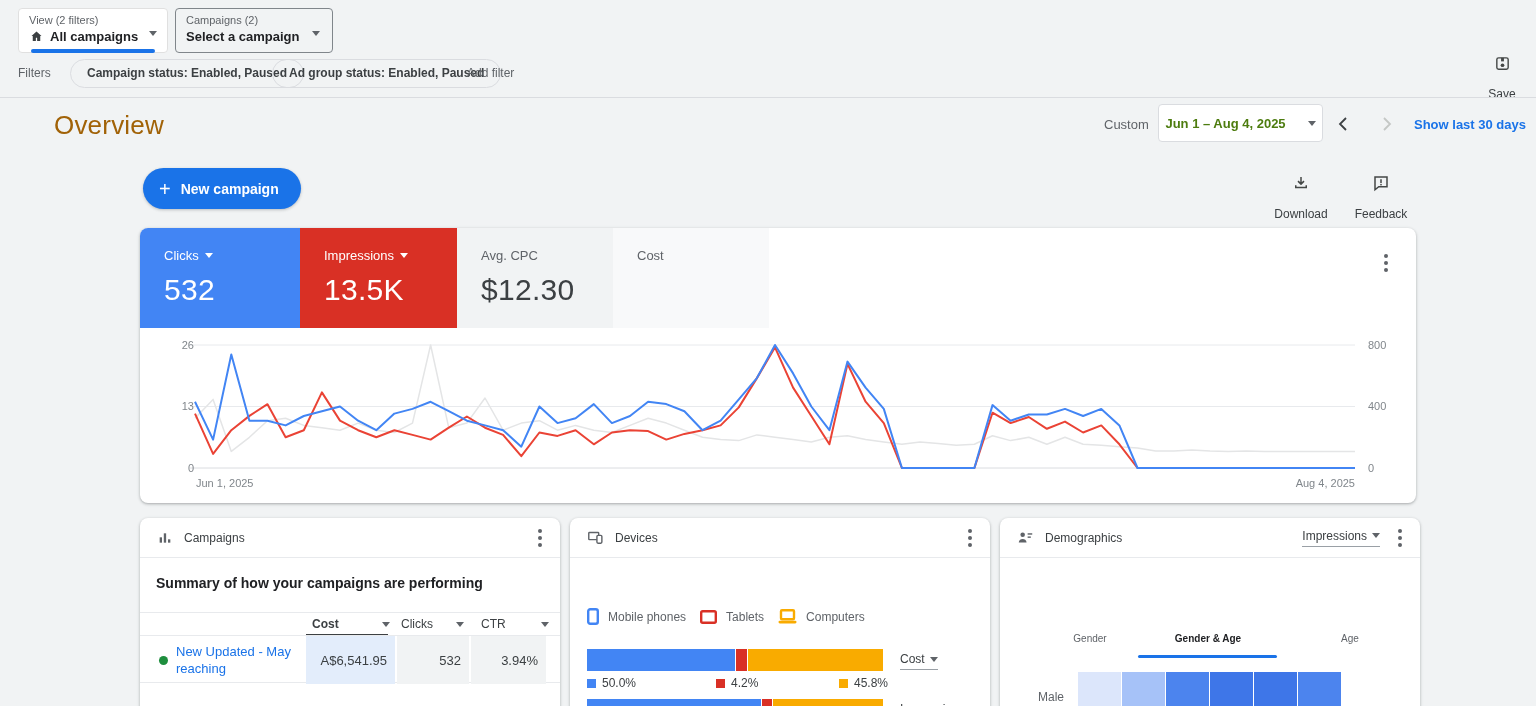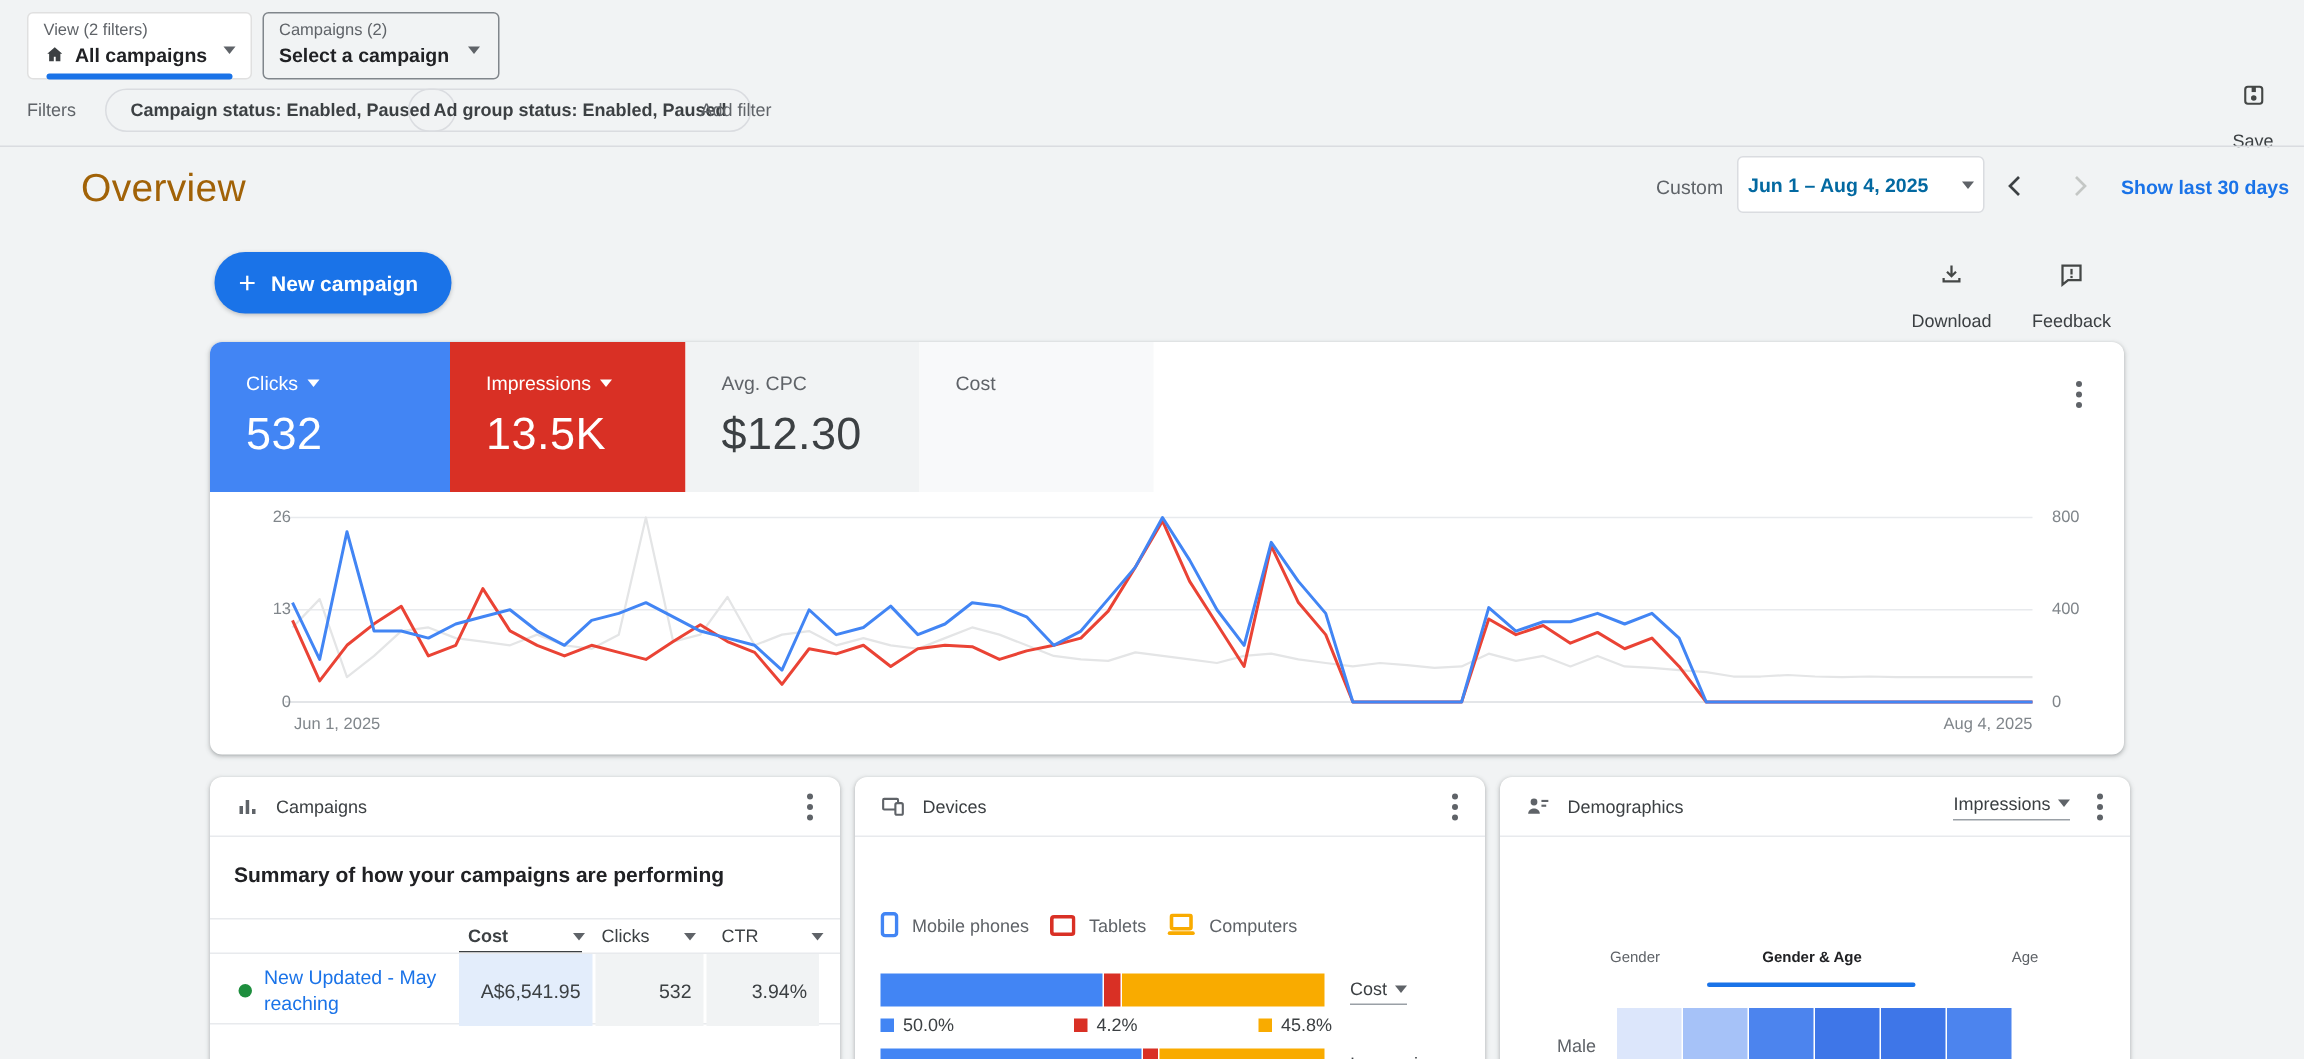--- a/index.html
+++ b/index.html
@@ -25,21 +25,21 @@
 
   .icon-btn { display:flex; flex-direction:column; align-items:center; gap:15px; }
   .icon-btn .lbl { font-size:12px; color:#3c4043; }
   .save-btn { left:1481px; top:55px; width:42px; }
 
   .divider { left:0; top:97px; width:1536px; height:1px; background:#dadce0; }
 
   
   .page-title { left:24px; top:110px; font-size:26px; color:#a16207; letter-spacing:.2px;margin-left:30px; }
   .custom-lbl { left:1104px; top:117px; font-size:13px; color:#5f6368; }
-  .date-box { left:1158px; top:104px; width:165px; height:38px; background:#fff; border:1px solid #dadce0; border-radius:4px; display:flex; align-items:center; justify-content:center; gap:22px; font-size:13px; font-weight:bold; color:#0369a1; }
+  .date-box { left:1158px; top:104px; width:165px; height:38px; background:#fff; border:1px solid #dadce0; border-radius:4px; display:flex; align-items:center; justify-content:center; gap:22px; font-size:13px; font-weight:bold; color:#4d7c0f; }
   .chev { width:28px; height:28px; display:flex; align-items:center; justify-content:center; }
   .show-last { left:1414px; top:117px; font-size:13px; font-weight:bold; color:#1a73e8; }
 
   .new-campaign { left:143px; top:168px; height:41px; border-radius:21px; background:#1a73e8; color:#fff; display:flex; align-items:center; gap:10px; padding:0 22px 0 16px; font-size:14px; font-weight:bold; box-shadow:0 1px 3px rgba(60,64,67,.3); }
   .plus { font-size:20px; font-weight:normal; line-height:20px; }
 
   
   .card { background:#fff; border-radius:8px; box-shadow:0 1px 2px rgba(60,64,67,.25),0 1px 3px 1px rgba(60,64,67,.12); overflow:hidden; }
   .chart-card { left:140px; top:228px; width:1276px; height:275px; }
 

